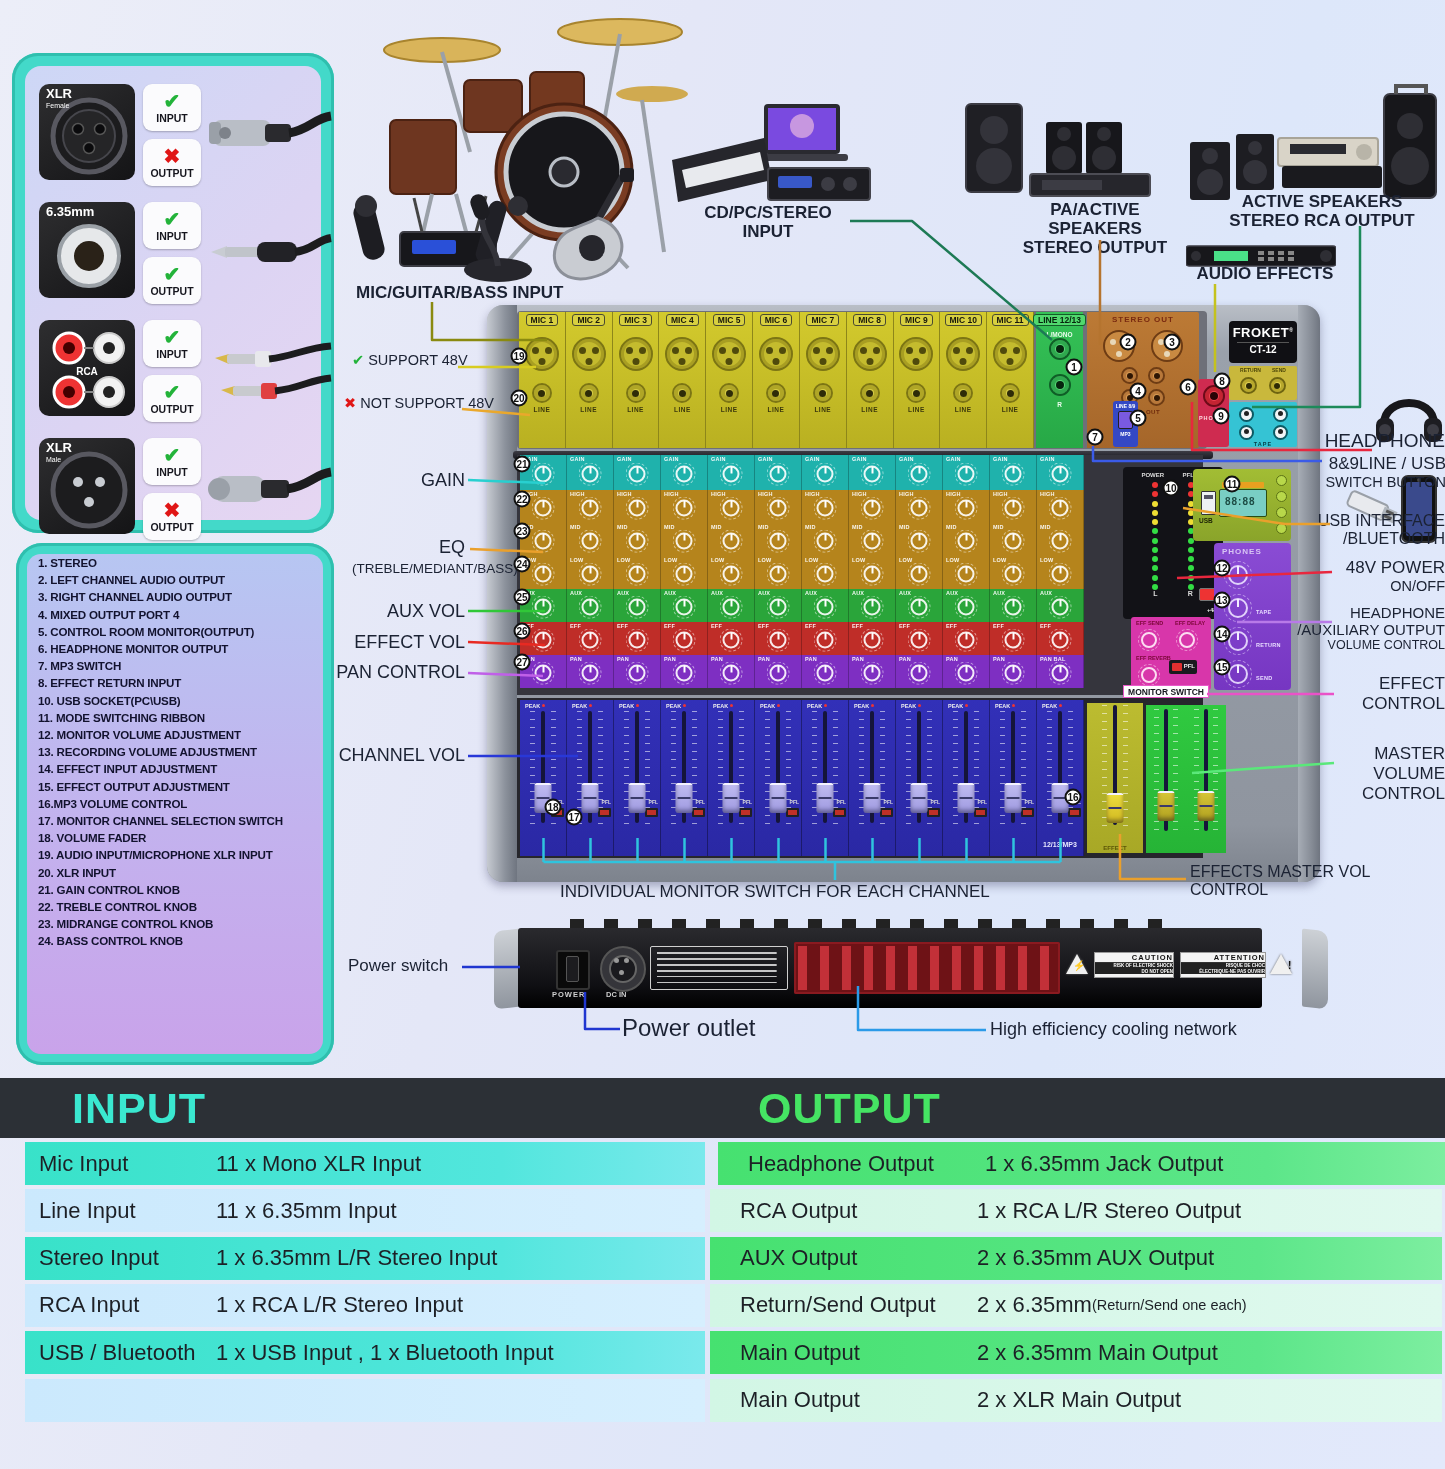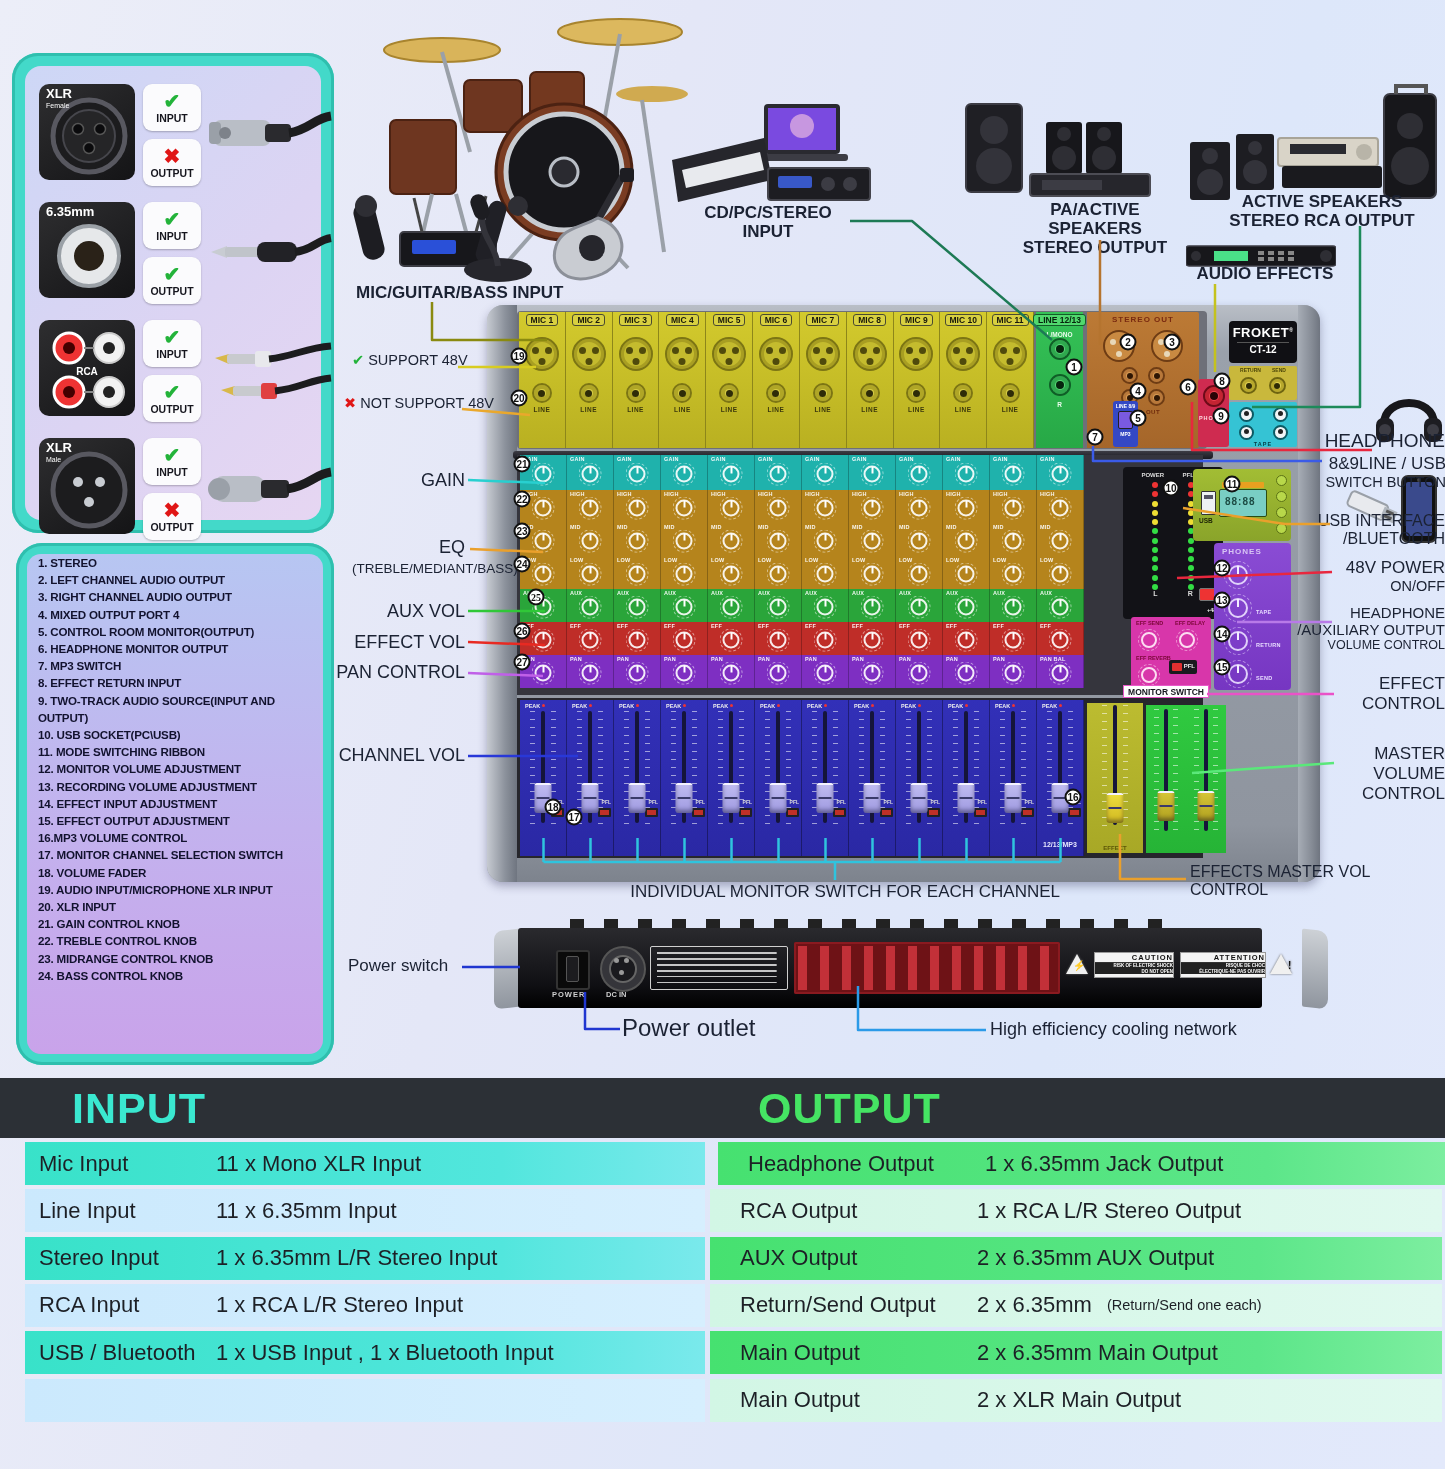--- a/index.html
+++ b/index.html
@@ -228,21 +228,21 @@
   .tri span{position:absolute;left:-4px;top:6px;font-size:10px;font-weight:bold;color:#111}
   
   #spec{left:0;top:1078px;width:1445px;height:391px;z-index:20}
   .spec-head{position:absolute;left:0;top:0;width:1445px;height:60px;background:#2c3036}
   .spec-head .in{position:absolute;left:72px;top:6px;font-size:43px;font-weight:900;letter-spacing:1px;color:#3ae8d0}
   .spec-head .out{position:absolute;left:758px;top:6px;font-size:43px;font-weight:900;letter-spacing:1px;color:#45e463}
   .srow{position:absolute;height:43px;display:flex;align-items:center;font-size:22px;color:#1d2026}
   .srow .lab{flex:0 0 165px;padding-left:14px}
   .srow.right .lab{flex:0 0 225px;padding-left:30px}
   .srow .val{padding-left:12px}
-  .srow .note{font-size:14.5px;margin-left:15px}
+  .srow .note{font-size:14.5px;margin-left:0}
   .c-teal{background:linear-gradient(90deg,#38e2c9,#52e6dd 70%,#7ae9ec)}
   .c-pale{background:linear-gradient(90deg,#cbe9fd,#d6effe)}
   .c-green{background:linear-gradient(90deg,#46e170,#5ce689 75%,#7deea0)}
   .c-mint{background:linear-gradient(90deg,#d2f6e5,#dff9ee)}
   svg{display:block}
 </style>
 </head>
 <body>
 
 <div id="stage">
@@ -306,21 +306,21 @@
       <div class="marker" style="left: 1222px; top: 667px;">15</div>
       <div class="marker" style="left: 1073px; top: 797px;">16</div>
       <div class="marker" style="left: 574px; top: 817px;">17</div>
       <div class="marker" style="left: 553px; top: 807px;">18</div>
       <div class="marker" style="left: 519px; top: 356px;">19</div>
       <div class="marker" style="left: 519px; top: 398px;">20</div>
       <div class="marker" style="left: 522px; top: 464px;">21</div>
       <div class="marker" style="left: 522px; top: 499px;">22</div>
       <div class="marker" style="left: 522px; top: 531px;">23</div>
       <div class="marker" style="left: 522px; top: 564px;">24</div>
-      <div class="marker" style="left: 536px; top: 597px; font-family: Liberation Serif, serif;">25</div>
+      <div class="marker" style="left: 522px; top: 597px;">25</div>
       <div class="marker" style="left: 522px; top: 631px;">26</div>
       <div class="marker" style="left: 522px; top: 662px;">27</div>
     </div>
 
   <div class="abs teal-card" style="left:12px;top:53px;width:322px;height:480px">
     <div class="conn-inner">
 
       <div class="conn-row" style="top:14px">
         <div class="tile">
           <div class="tile-lbl"><span>XLR</span><span class="tile-sub">Female</span></div>
@@ -450,21 +450,20 @@
       <div class="notes-list">
 
       <div>1. STEREO</div>
           <div>2. LEFT CHANNEL AUDIO OUTPUT</div>
           <div>3. RIGHT CHANNEL AUDIO OUTPUT</div>
           <div>4. MIXED OUTPUT PORT 4</div>
           <div>5. CONTROL ROOM MONITOR(OUTPUT)</div>
           <div>6. HEADPHONE MONITOR OUTPUT</div>
           <div>7. MP3 SWITCH</div>
           <div>8. EFFECT RETURN INPUT</div>
-          <div>9. TWO-TRACK AUDIO SOURCE(INPUT AND OUTPUT)</div>
           <div>10. USB SOCKET(PC\USB)</div>
           <div>11. MODE SWITCHING RIBBON</div>
           <div>12. MONITOR VOLUME ADJUSTMENT</div>
           <div>13. RECORDING VOLUME ADJUSTMENT</div>
           <div>14. EFFECT INPUT ADJUSTMENT</div>
           <div>15. EFFECT OUTPUT ADJUSTMENT</div>
           <div>16.MP3 VOLUME CONTROL</div>
           <div>17. MONITOR CHANNEL SELECTION SWITCH</div>
           <div>18. VOLUME FADER</div>
           <div>19. AUDIO INPUT/MICROPHONE XLR INPUT</div>
@@ -645,21 +644,21 @@
   <div class="callout r" style="left:1330px;top:674px;width:115px;font-size:17px">
     <div>EFFECT</div>
     <div>CONTROL</div>
   </div>
   <div class="callout r" style="left:1305px;top:744px;width:140px;font-size:17px">
     <div>MASTER VOLUME</div>
     <div>CONTROL</div>
   </div>
   <div class="callout" style="left:1190px;top:863px;width:256px;font-size:16px">EFFECTS MASTER VOL CONTROL</div>
 
-  <div class="callout" style="left:560px;top:882px;width:500px;text-align:right;font-size:17px">INDIVIDUAL MONITOR SWITCH FOR EACH CHANNEL</div>
+  <div class="callout" style="left:560px;top:882px;width:500px;text-align:left;font-size:17px">INDIVIDUAL MONITOR SWITCH FOR EACH CHANNEL</div>
   <div class="callout" style="left:348px;top:956px;width:112px;font-size:17px;font-weight:normal">Power switch</div>
   <div class="callout" style="left:622px;top:1014px;font-size:24px">Power outlet</div>
   <div class="callout" style="left:990px;top:1019px;font-size:18px;font-weight:normal">High efficiency cooling network</div>
 
   <div id="mixer" class="abs">
     <div class="rail-l"></div>
     <div class="rail-r"></div>
 
     <div class="jack-panel">
       <div id="mic-strips">

